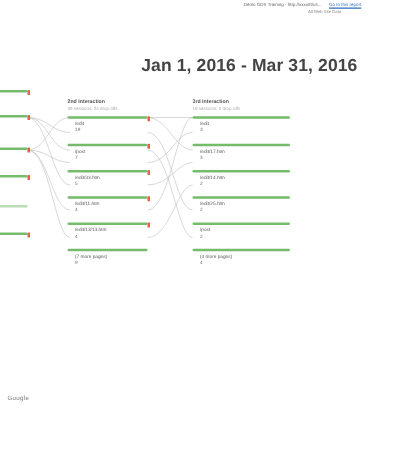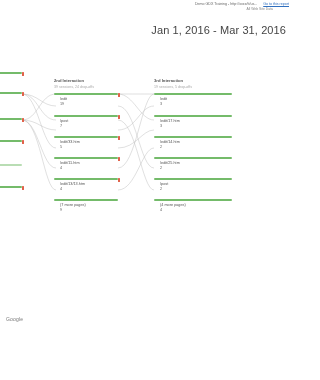--- a/index.html
+++ b/index.html
@@ -9,22 +9,22 @@
     color:#444;overflow:hidden;position:relative;
   }
   .report-header{
     position:absolute;top:2px;right:5px;
     text-align:right;line-height:1.35;
   }
   .report-header .line1{font-size:3.6px;color:#666;}
   .report-header .line1 .link{color:#2f6fbf;text-decoration:underline;margin-left:5px;}
   .report-header .line2{font-size:3.4px;color:#888;margin-right:16px;}
   .daterange{
-    position:absolute;top:24px;right:8px;
-    font-size:11px;color:#444;letter-spacing:.1px;
+    position:absolute;top:44px;right:8px;
+    font-size:14px;color:#444;letter-spacing:.1px;font-weight:bold;
   }
   .flow{position:absolute;left:0;top:72px;width:294px;height:140px;}
   .col-header{position:absolute;}
   .col-header .title{font-size:4.2px;font-weight:bold;color:#555;white-space:nowrap;}
   .col-header .sub{font-size:3.6px;color:#aaa;white-space:nowrap;margin-top:1.5px;}
   .node{position:absolute;}
   .node .bar{position:relative;height:2px;background:#74bb6a;border-radius:1px;}
   .node .drop{position:absolute;right:-2px;top:-0.5px;width:2.5px;height:4px;background:#e1614a;border-radius:.5px;}
   .node .meta{padding-top:2px;padding-left:6px;}
   .node .label{font-size:3.8px;color:#555;white-space:nowrap;line-height:1.25;}

